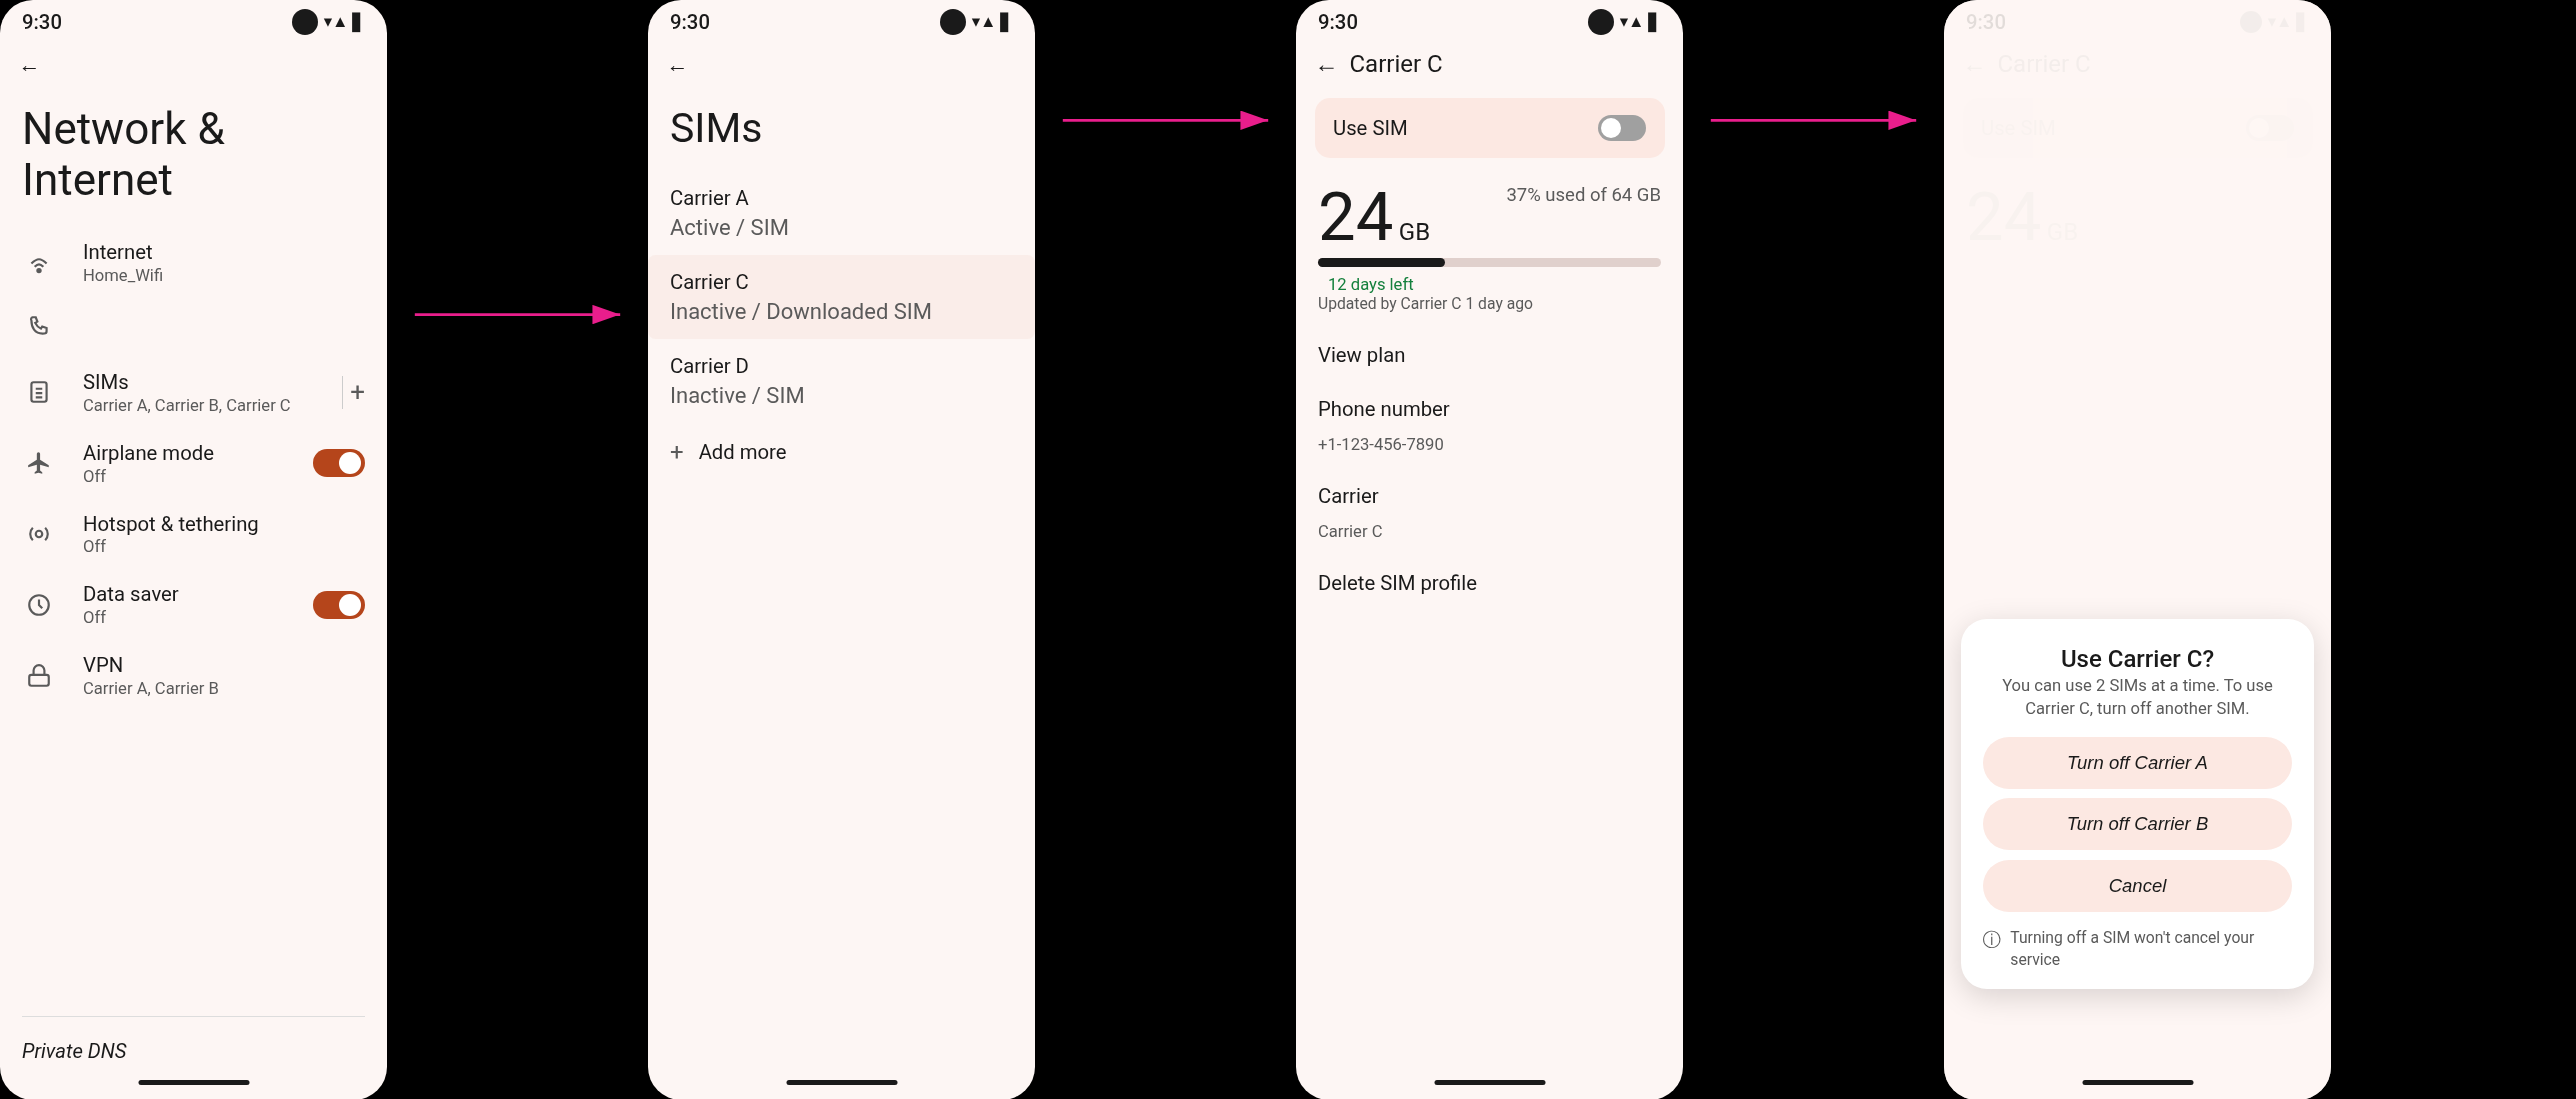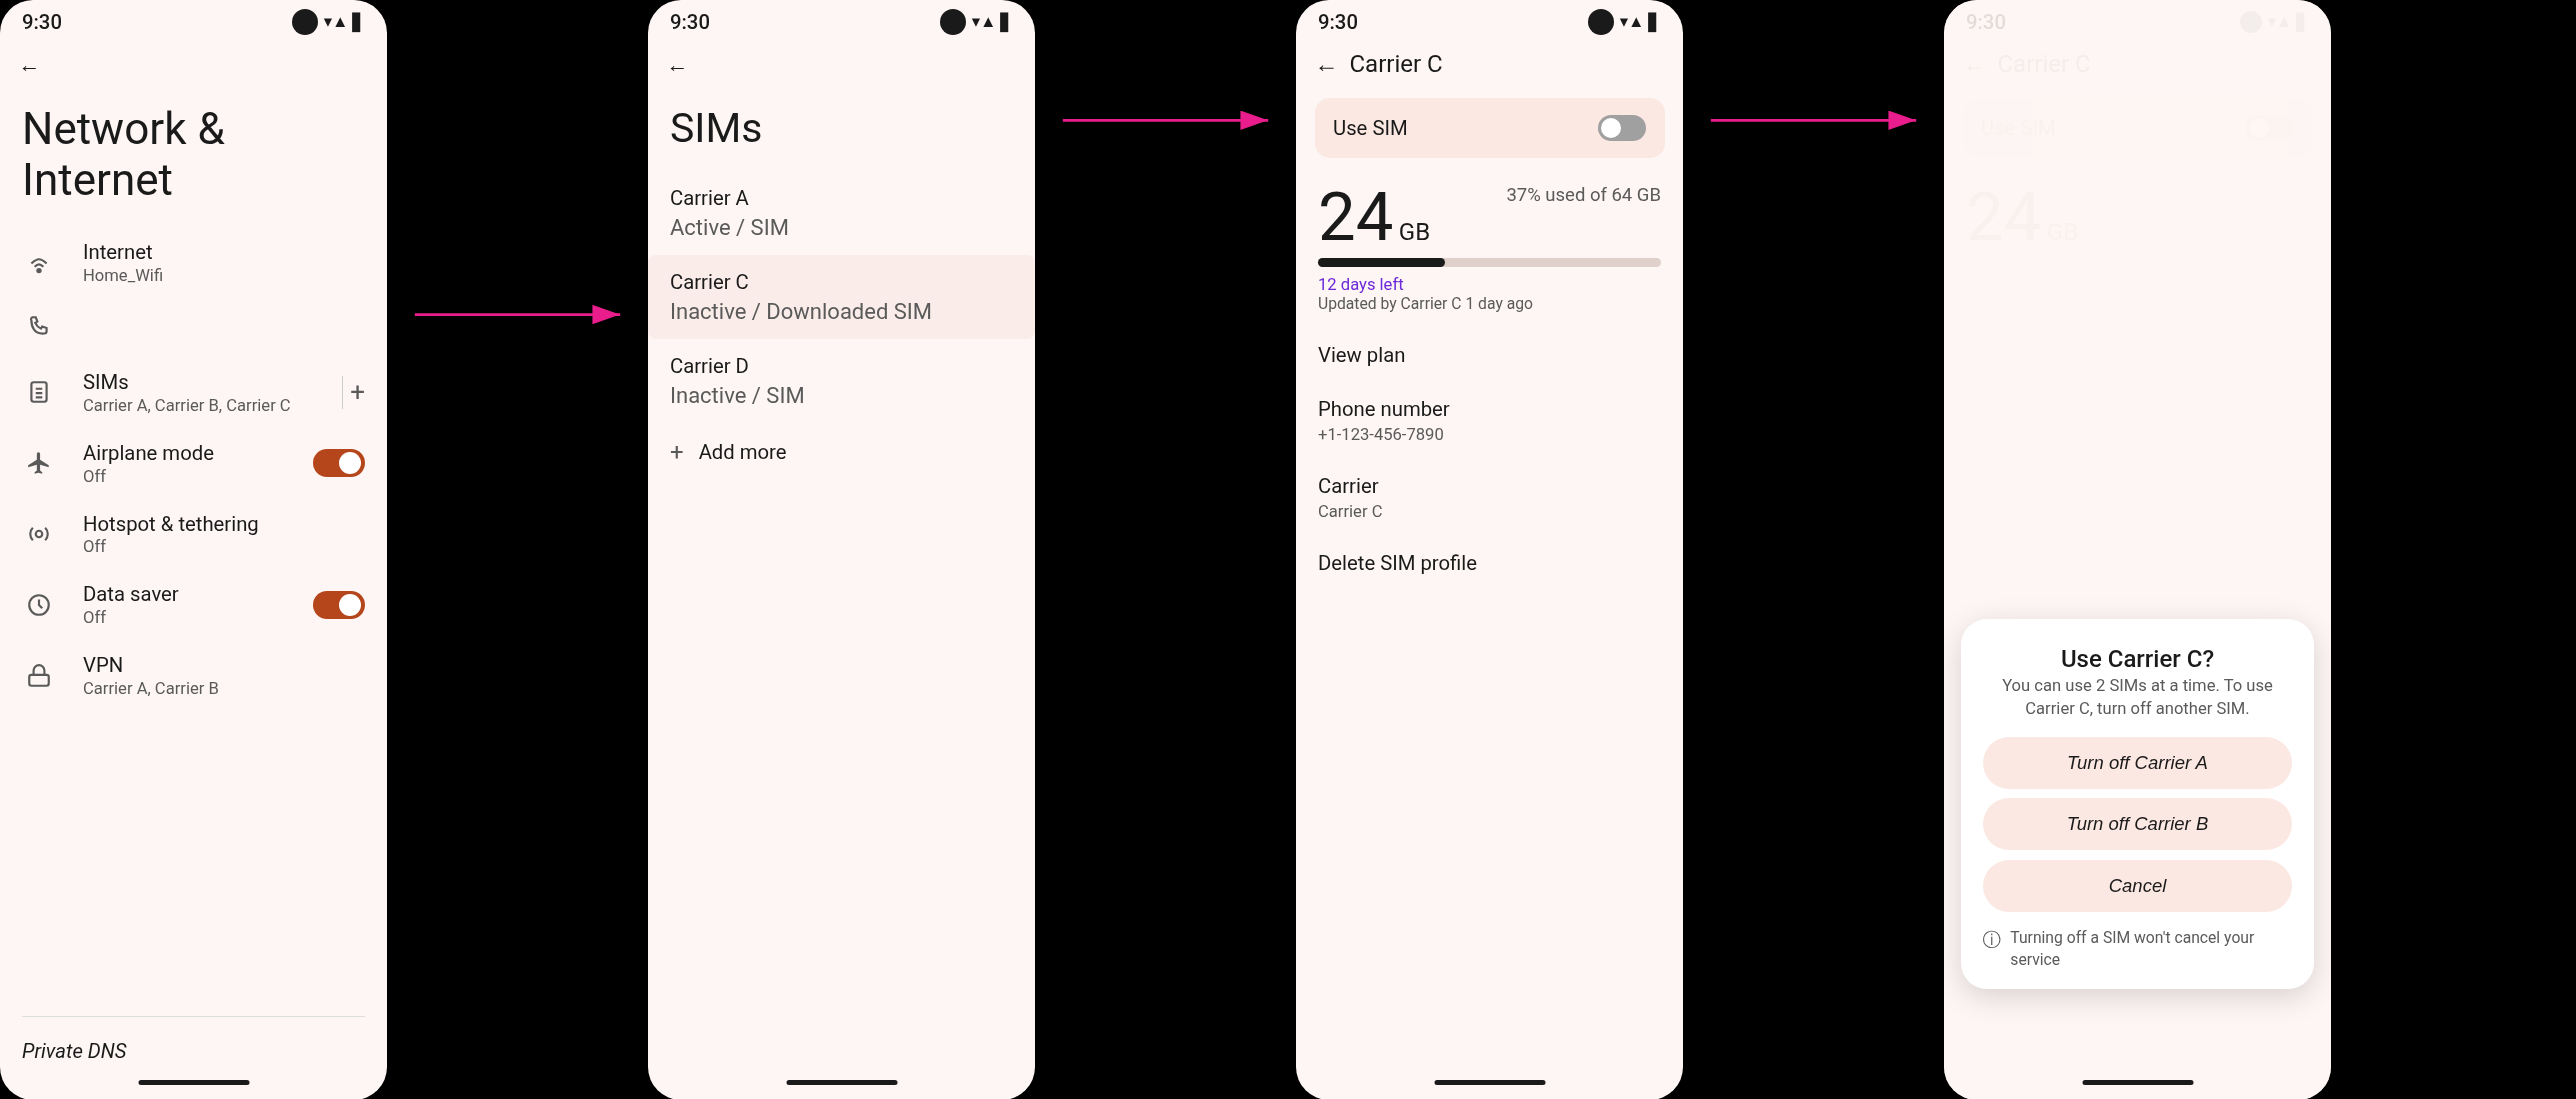--- a/index.html
+++ b/index.html
@@ -252,39 +252,40 @@
       margin: 7.4px 0;
     }
     .data-bar-fill {
       height: 9.2px;
       background: #1a1a1a;
       border-radius: 4.6px;
       width: 37%;
     }
     .data-days {
       font-size: 16.6px;
-      color: #6d28d9;
+      color: #15803d;
       margin-top: 3.7px;
+      margin-left: 10px;
     }
     .data-updated {
       font-size: 15.7px;
       color: #5a5a5a;
     }
 
     .info-item {
       padding: 15px 22px;
     }
     .info-label {
       font-size: 20.3px;
       color: #1a1a1a;
     }
     .info-value {
       font-size: 16.6px;
       color: #5a5a5a;
-      margin-top: 4px;
+      margin-top: 14px;
     }
 
     
     .panel4 {
       position: relative;
     }
     .panel4-overlay {
       position: absolute;
       top: 0; left: 0; right: 0; bottom: 0;
       background: rgba(253,246,244,0.7);

